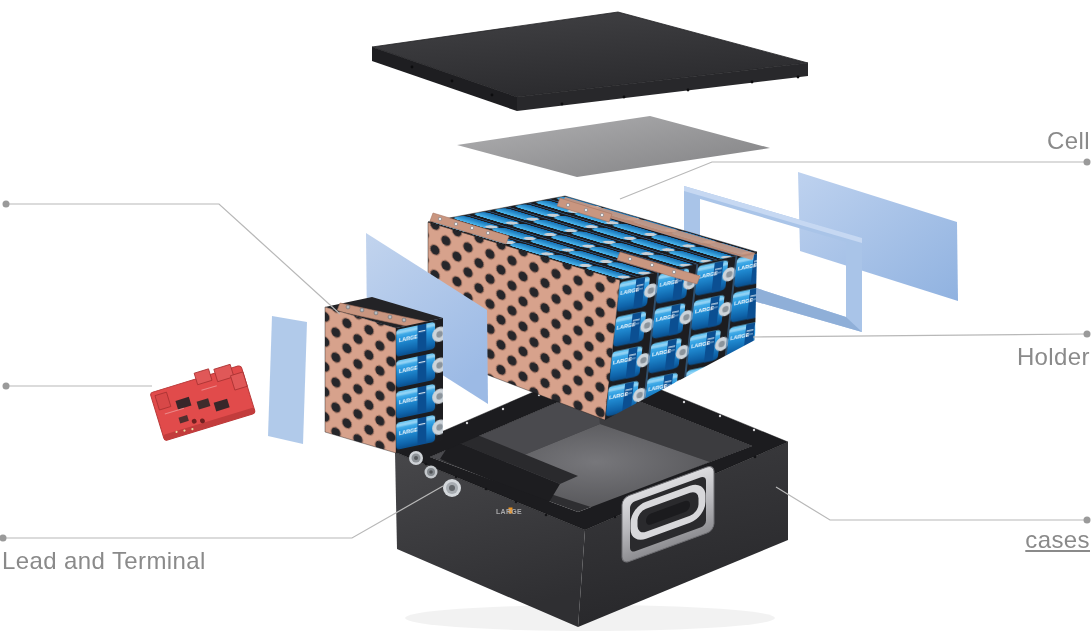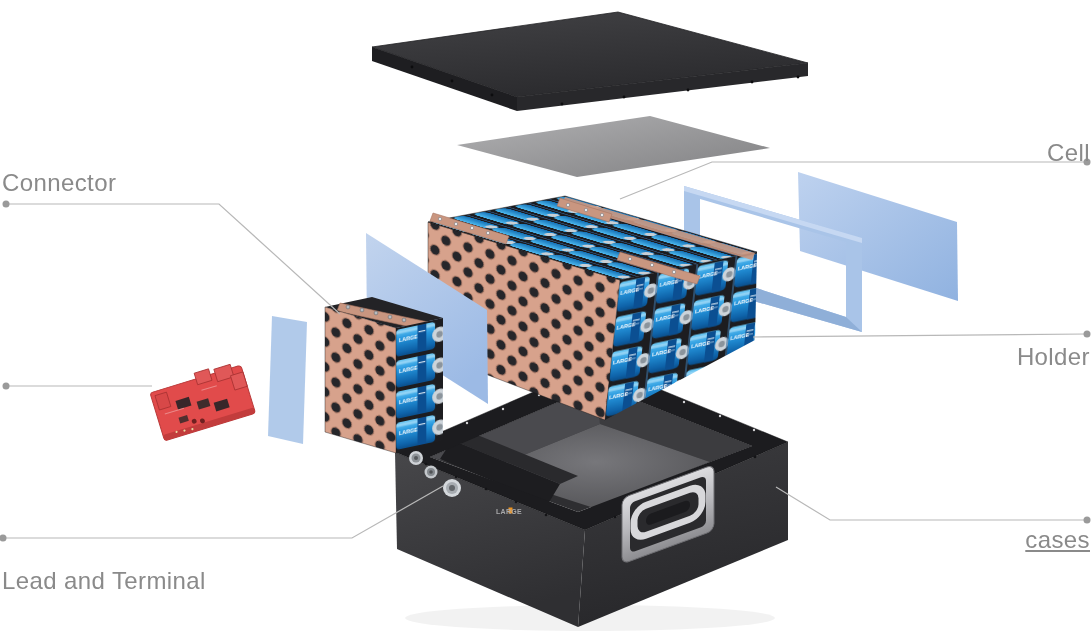--- a/index.html
+++ b/index.html
@@ -272,19 +272,18 @@
   <g fill="#9a9a9a">
     <circle cx="6" cy="204" r="3.5"></circle>
     <circle cx="1087" cy="162" r="3.5"></circle>
     <circle cx="1087" cy="334" r="3.5"></circle>
     <circle cx="6" cy="386" r="3.5"></circle>
     <circle cx="3" cy="538" r="3.5"></circle>
     <circle cx="1087" cy="520" r="3.5"></circle>
   </g>
 </svg>
 
-<div class="callout" style="left:2px;top:170px;">Connector</div>
-<div class="callout right" style="top:140px;">Cell</div>
+<div class="callout right" style="top:128px;">Cell</div>
 <div class="callout right" style="top:344px;margin-left:24px;">Holder</div>
-<div class="callout" style="left:2px;top:548px;margin-top:20px;">Lead and Terminal</div>
+<div class="callout" style="left:2px;top:548px;">Lead and Terminal</div>
 <div class="callout right" style="top:527px;text-decoration:underline;">cases</div>
 
 </div>
 
 </body></html>

